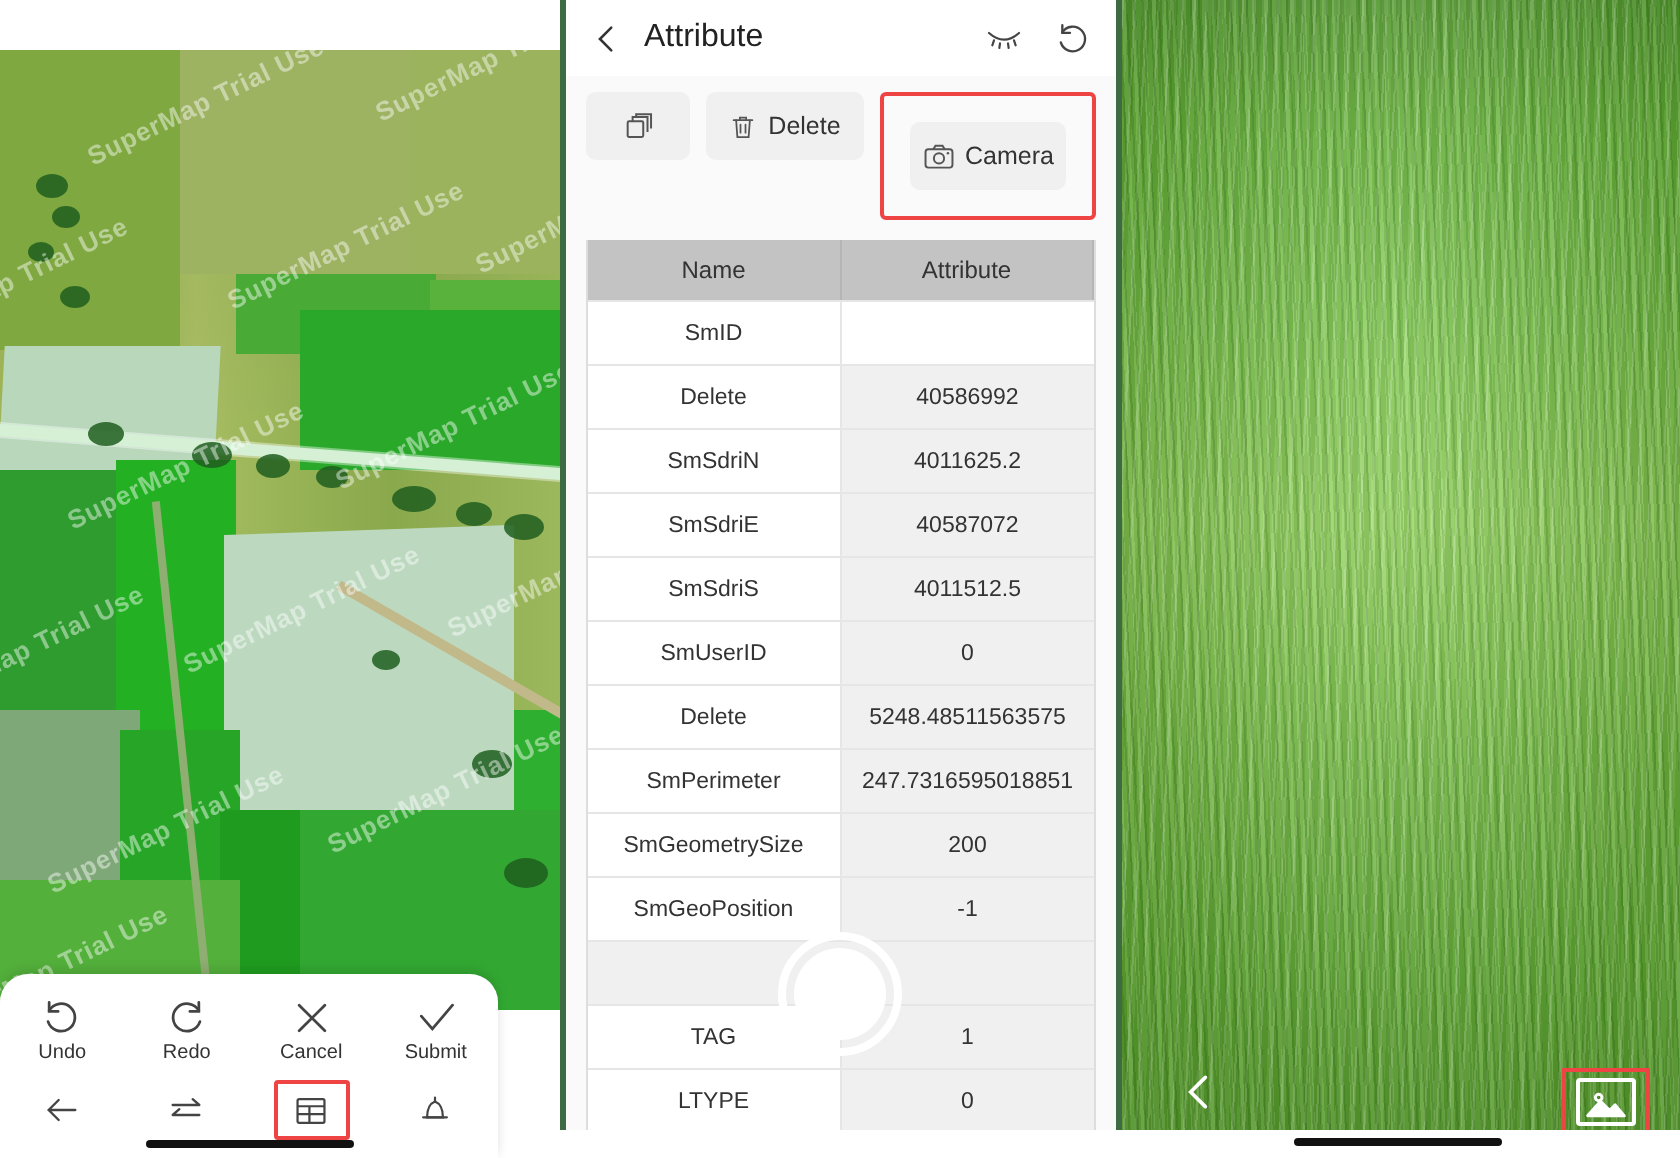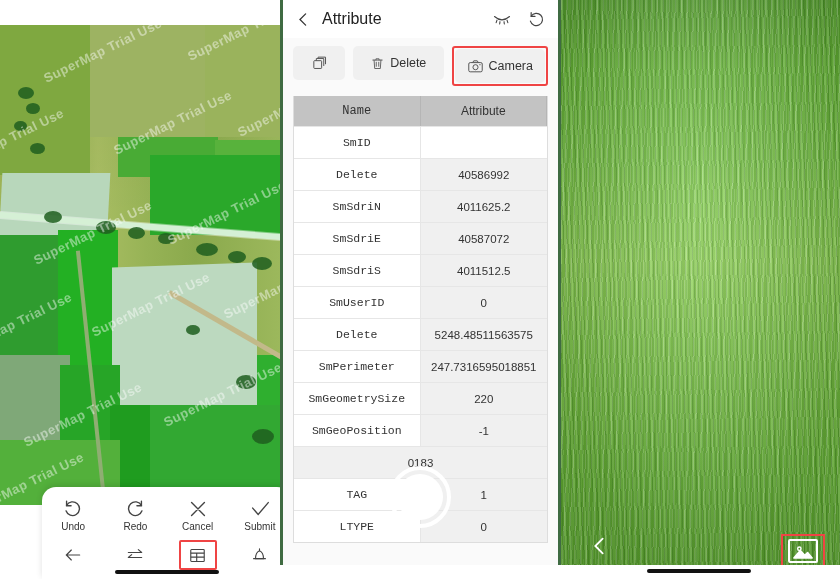--- a/index.html
+++ b/index.html
@@ -65,21 +65,20 @@
     transform:rotate(-26deg); letter-spacing:.5px;
     pointer-events:none;
   }
 
   
   .map-toolbar {
     position:absolute; left:0; bottom:0; width:249px; height:92px;
     background:#fff; border-top-left-radius:14px; border-top-right-radius:14px;
     box-shadow:0 -2px 6px rgba(0,0,0,.12);
     z-index:5;
-    margin-left:42px;
   }
   .tool-row1 {
     display:flex; height:52px; padding-top:4px;
   }
   .tool-item {
     flex:1; display:flex; flex-direction:column; align-items:center;
     justify-content:center; gap:1px;
   }
   .tool-item .ti-label { font-size:10px; color:#333; }
   .tool-row2 {
@@ -117,35 +116,35 @@
   .tb-btn {
     background:#f0f0f0; border-radius:5px; height:34px;
     display:flex; align-items:center; justify-content:center;
     gap:5px; font-size:12.5px; color:#333;
   }
   .tb-btn.b1 { width:52px; }
   .tb-btn.b2 { flex:1; }
   .tb-btn.b3 { flex:1; }
   .tb-wrap-hl {
     flex:1; border:2px solid #ef4444; border-radius:3px;
-    padding:1px; display:flex;
+    padding:13px; display:flex;
   }
   .tb-wrap-hl .tb-btn { flex:1; }
   .attr-table {
     margin:0 10px; border:1px solid #ddd; border-top:none;
     background:#fff; overflow:hidden;
   }
   .tr { display:flex; border-top:1px solid #e6e6e6; }
   .tr.head { border-top:none; }
   .td {
     font-size:11.5px; color:#333; height:31px;
     display:flex; align-items:center; justify-content:center;
     text-align:center; overflow:hidden;
   }
-  .td.c1 { flex:0 0 50%; background:#fff; border-right:1px solid #e6e6e6;font-family:Liberation Mono, monospace; }
+  .td.c1 { flex:0 0 50%; background:#fff; border-right:1px solid #e6e6e6; }
   .td.c2 { flex:1; background:#f0f0f0; }
   .tr.head .td { background:#c3c3c3; font-size:12px; color:#333; height:30px;
                  border-right:1px solid #b5b5b5; }
   .attr-home {
     position:absolute; bottom:6px; left:50%; transform:translateX(-50%);
     width:104px; height:4px; background:#111; border-radius:2px;
   }
 
   
   .panel-cam {
@@ -443,21 +442,21 @@
       <div class="tr">
         <div class="td c1">Delete</div>
         <div class="td c2">5248.48511563575</div>
       </div>
       <div class="tr">
         <div class="td c1">SmPerimeter</div>
         <div class="td c2">247.7316595018851</div>
       </div>
       <div class="tr">
         <div class="td c1">SmGeometrySize</div>
-        <div class="td c2">220</div>
+        <div class="td c2">200</div>
       </div>
       <div class="tr">
         <div class="td c1">SmGeoPosition</div>
         <div class="td c2">-1</div>
       </div>
       <div class="tr">
         <div class="td c2">0183</div>
       </div>
       <div class="tr">
         <div class="td c1">TAG</div>

